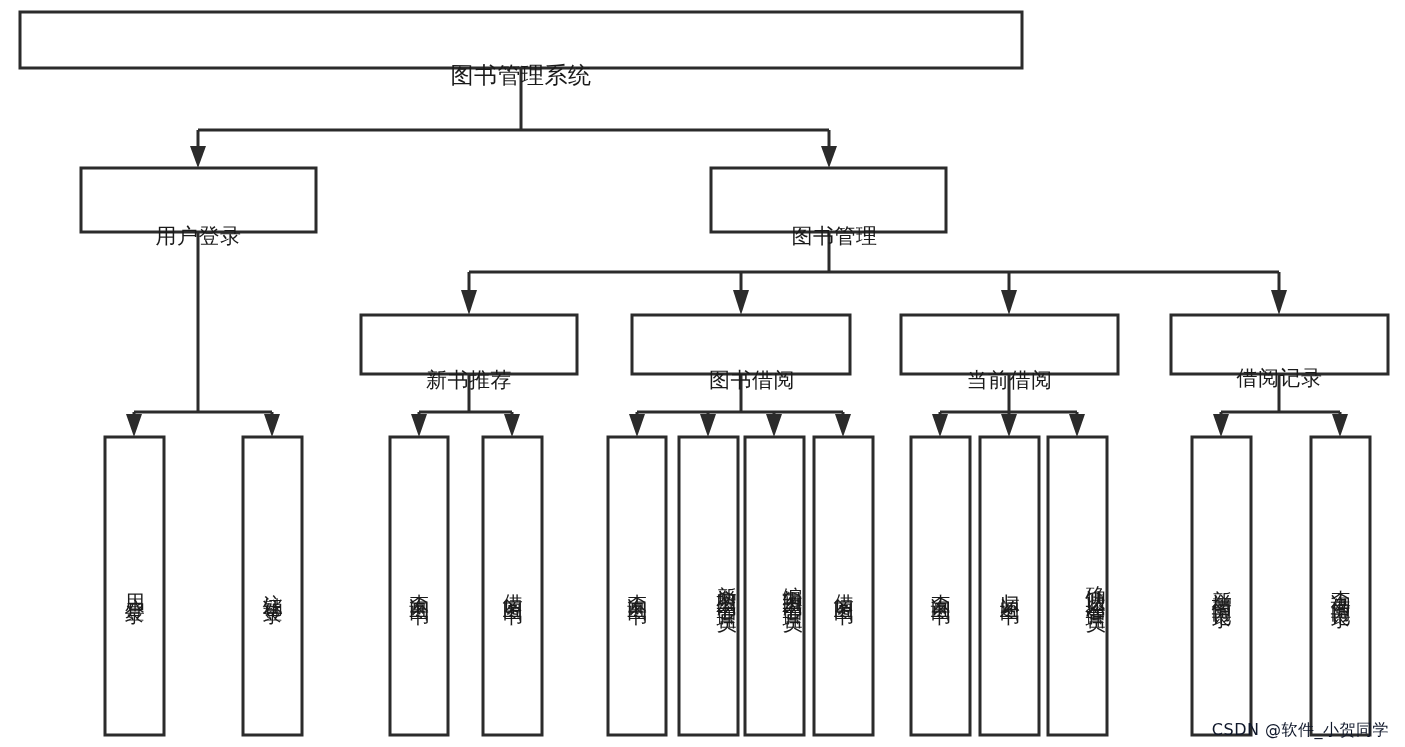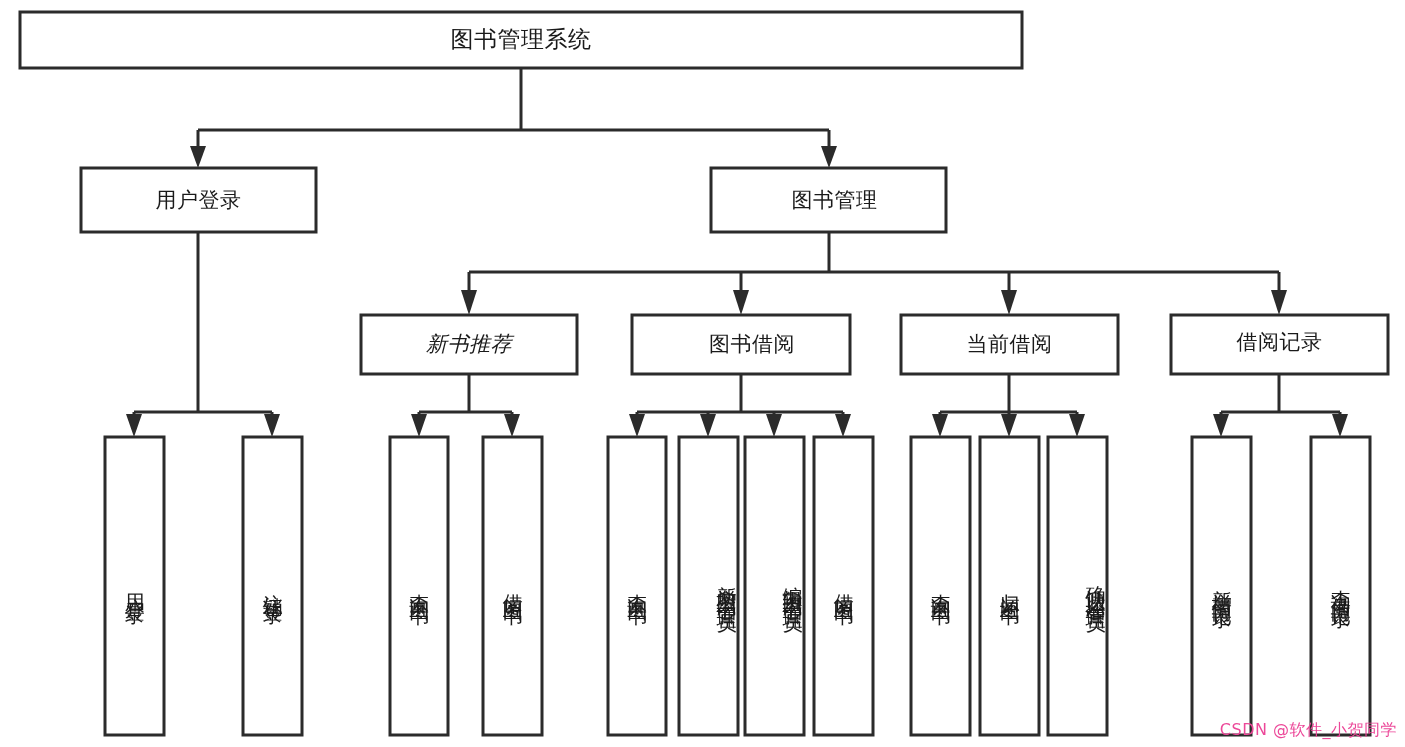--- a/index.html
+++ b/index.html
@@ -46,39 +46,40 @@
     justify-content: center;
     color: #1a1a1a;
     font-size: 21px;
     line-height: 1.18;
     letter-spacing: 0.5px;
     white-space: nowrap;
     pointer-events: none;
   }
   .node-label.horiz {
     writing-mode: horizontal-tb;
+    margin-top: 36px;
   }
   .node-label.vert {
     writing-mode: vertical-rl;
     text-orientation: upright;
     letter-spacing: 4px;
     font-size: 20px;
     align-items: flex-start;
     padding-top: 4px;
     box-sizing: border-box;
   }
   .node-label.vert.centered {
     align-items: center;
     padding-top: 0;
   }
   .watermark {
     position: absolute;
-    right: 8px;
+    right: 16px;
     bottom: 6px;
-    color: #ec4899;
+    color: #0f172a;
     font-size: 16px;
     letter-spacing: 0.5px;
     white-space: nowrap;
   }
 </style>
 </head>
 <body>
 
 <div id="diagram-root">
 
@@ -166,21 +167,21 @@
     <rect class="node-rect" x="1048" y="437" width="59" height="298"></rect>
     <rect class="node-rect" x="1192" y="437" width="59" height="298"></rect>
     <rect class="node-rect" x="1311" y="437" width="59" height="298"></rect>
   </svg>
 
   <div class="node-label horiz" style="left:20px; top:12px; width:1002px; height:56px; font-size:23px;">图书管理系统</div>
 
   <div class="node-label horiz" style="left:81px; top:168px; width:235px; height:64px;">用户登录</div>
   <div class="node-label horiz" style="left:711px; top:168px; width:247px; height:64px;border-radius:21px;">图书管理</div>
 
-  <div class="node-label horiz" style="left:361px; top:315px; width:216px; height:59px;font-style:italic;">新书推荐</div>
+  <div class="node-label horiz" style="left:361px; top:315px; width:216px; height:59px;">新书推荐</div>
   <div class="node-label horiz" style="left:632px; top:315px; width:240px; height:59px;">图书借阅</div>
   <div class="node-label horiz" style="left:901px; top:315px; width:217px; height:59px;">当前借阅</div>
   <div class="node-label horiz" style="left:1171px; top:315px; width:217px; height:59px;font-family:Liberation Mono, monospace;">借阅记录</div>
 
   <div class="node-label vert centered" style="left:105px; top:437px; width:59px; height:298px;">用户登录</div>
   <div class="node-label vert centered" style="left:243px; top:437px; width:59px; height:298px;">注销登录</div>
   <div class="node-label vert centered" style="left:390px; top:437px; width:58px; height:298px;">查询图书</div>
   <div class="node-label vert centered" style="left:483px; top:437px; width:59px; height:298px;">借阅图书</div>
   <div class="node-label vert centered" style="left:608px; top:437px; width:58px; height:298px;">查询图书</div>
   <div class="node-label vert" style="left:679px; top:437px; width:59px; height:298px;">新增图书（管理员）</div>

